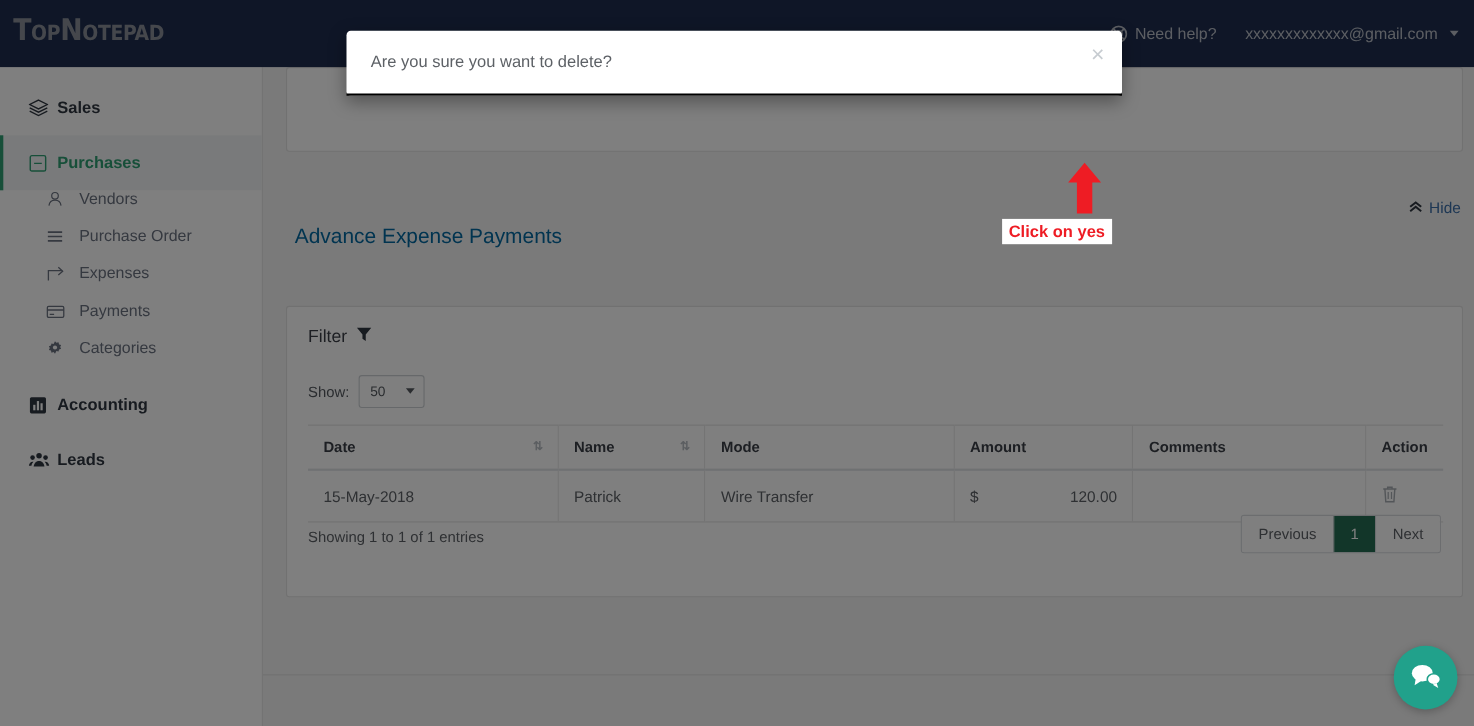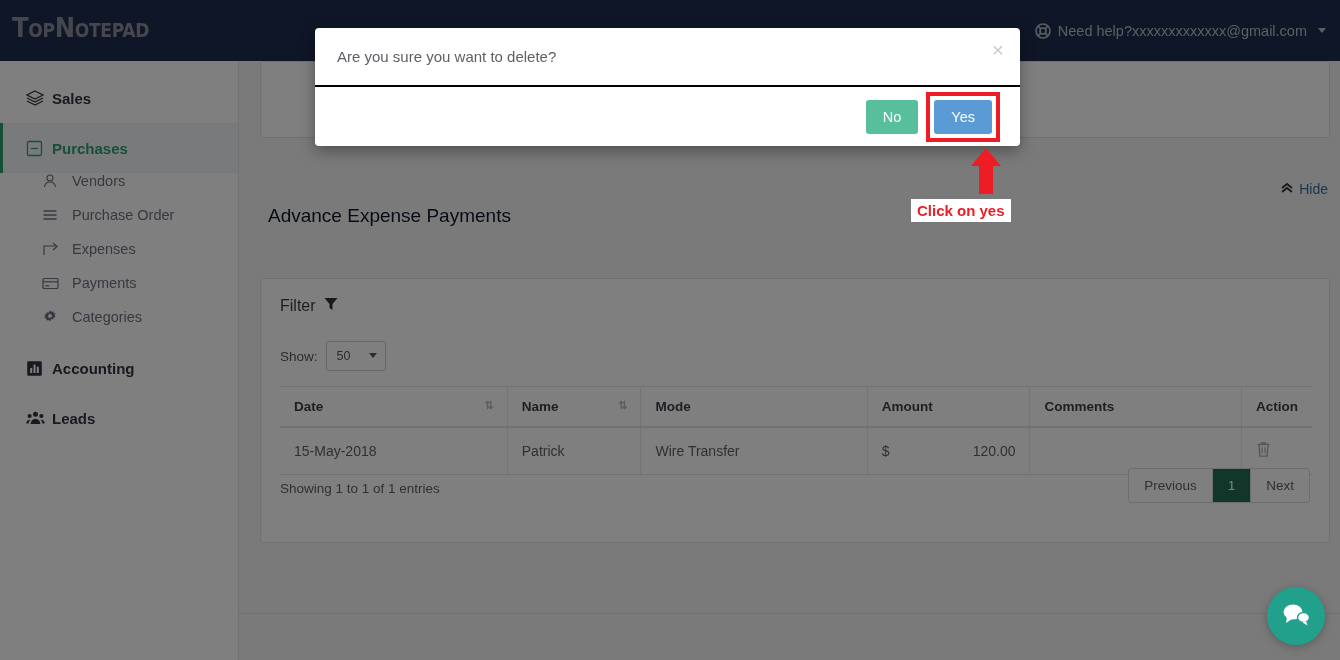--- a/index.html
+++ b/index.html
@@ -19,21 +19,21 @@
     background: #1e2d4f; z-index: 5;
   }
   .brand {
     position: absolute; left: 12px; top: 12px;
     font-family: "DejaVu Sans Condensed", "Liberation Sans", sans-serif;
     font-size: 27px; font-weight: bold; letter-spacing: -0.3px;
     color: #8a8f99; font-variant: small-caps;
   }
   .nav-right {
     position: absolute; right: 14px; top: 0; height: 61px;
-    display: flex; align-items: center; 
+    display: flex; align-items: center; gap: 26px;
   }
   .nav-link {
     color: #b9bdc6; font-size: 14.5px; display: flex; align-items: center; gap: 7px;
     cursor: pointer; white-space: nowrap;
   }
   .nav-link .lifebuoy { display: inline-block; width: 16px; height: 16px; }
   .caret-down {
     display: inline-block; width: 0; height: 0; margin-left: 4px;
     border-left: 4.5px solid transparent; border-right: 4.5px solid transparent;
     border-top: 5px solid #b9bdc6;
@@ -70,21 +70,21 @@
   .top-panel {
     position: absolute; left: 21px; top: 0px; width: 1070px; height: 77px;
     background: #fff; border: 1px solid #e2e2e2; border-radius: 3px;
   }
   .hide-link {
     position: absolute; right: 12px; top: 120px; font-size: 14px; color: #3b6ea8;
     cursor: pointer; display: flex; align-items: center; gap: 5px;
   }
   .page-title {
     position: absolute; left: 29px; top: 144px; font-size: 19px;
-    color: #0f172a; font-weight: normal;
+    color: #0369a1; font-weight: normal;
   }
   .card {
     position: absolute; left: 21px; top: 217px; width: 1070px; height: 265px;
     background: #fff; border: 1px solid #e2e2e2; border-radius: 3px;
   }
   .filter-head {
     position: absolute; left: 19px; top: 18px; font-size: 16px; color: #3b3f47;
     display: flex; align-items: center; gap: 8px;
   }
   .show-row {
@@ -419,26 +419,20 @@
     </div>
   </div>
 
   <div class="backdrop"></div>
 
   <div class="modal">
     <div class="modal-head">
       <span>Are you sure you want to delete?</span>
       <span class="modal-x">×</span>
     </div>
-    <div class="modal-foot">
-      <button class="btn btn-no">No</button>
-      <span class="yes-wrap">
-        <button class="btn btn-yes">Yes</button>
-      </span>
-    </div>
   </div>
 
   <div class="annot arrow-up">
     <svg width="36" height="50" viewBox="0 0 36 50">
       <polygon points="18,2 33,20 25,20 25,48 11,48 11,20 3,20" fill="#ee1c24"></polygon>
     </svg>
   </div>
   <div class="annot click-label">Click on yes</div>
 
   <div class="chat-fab">

